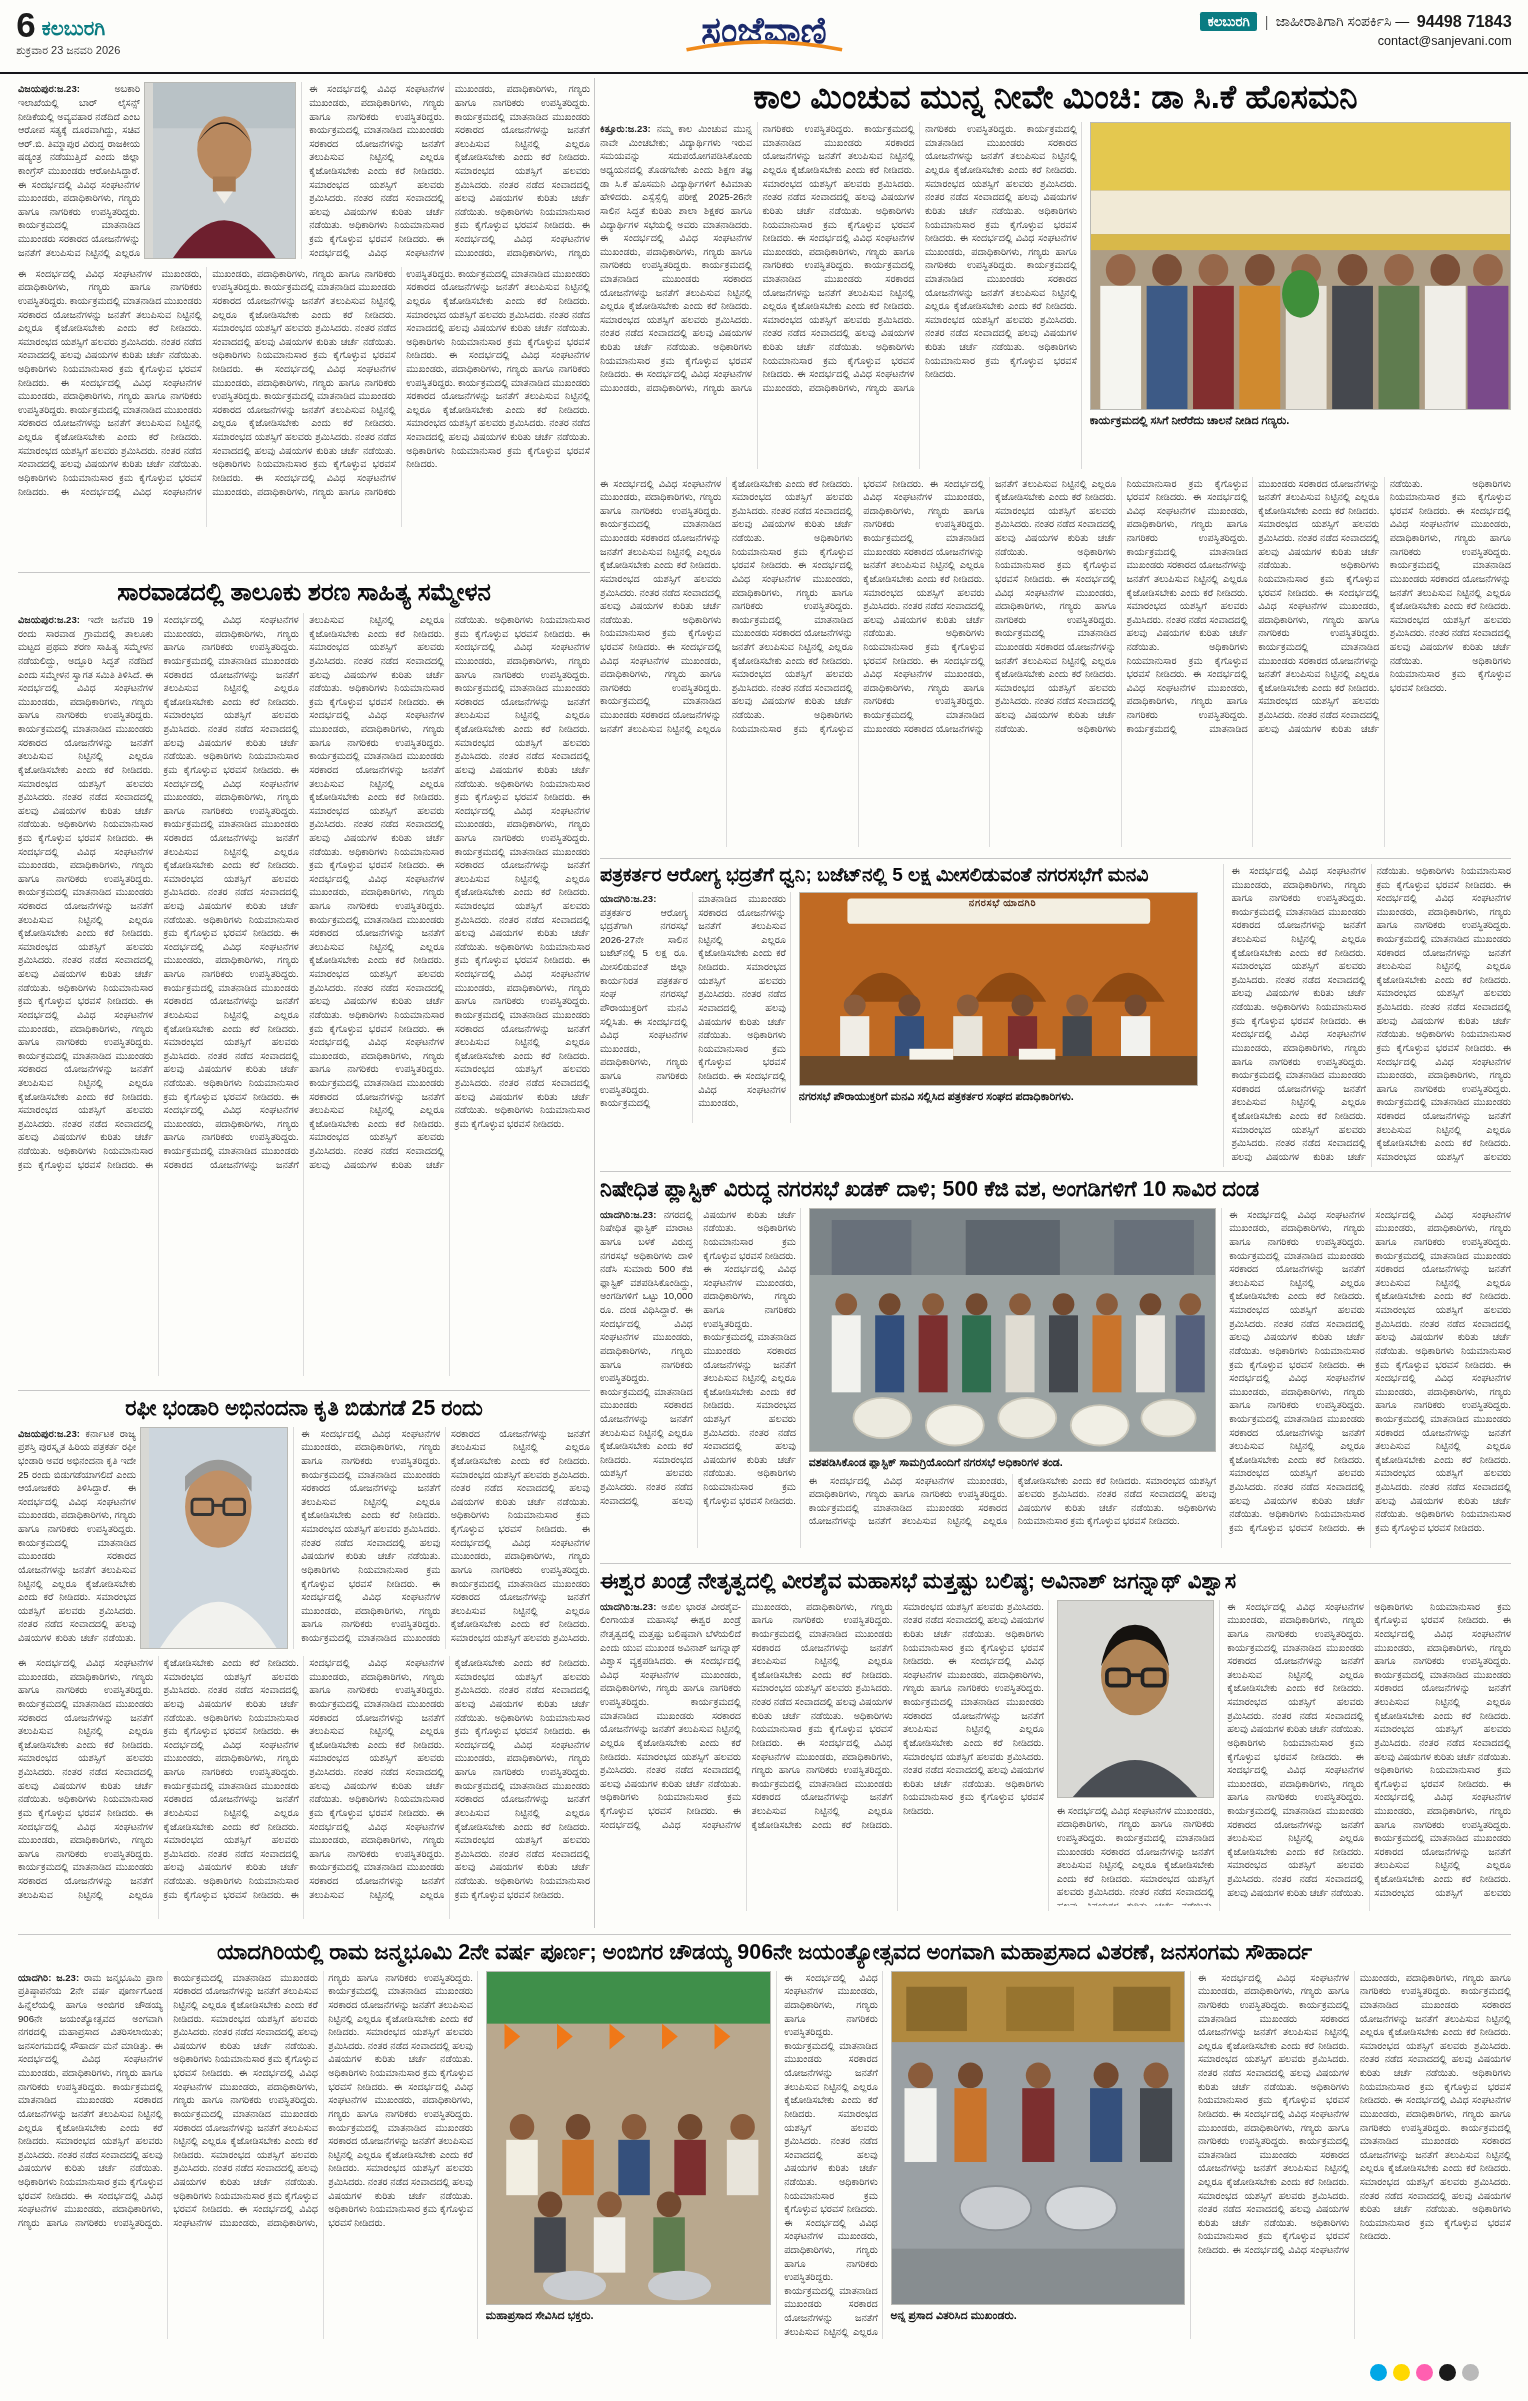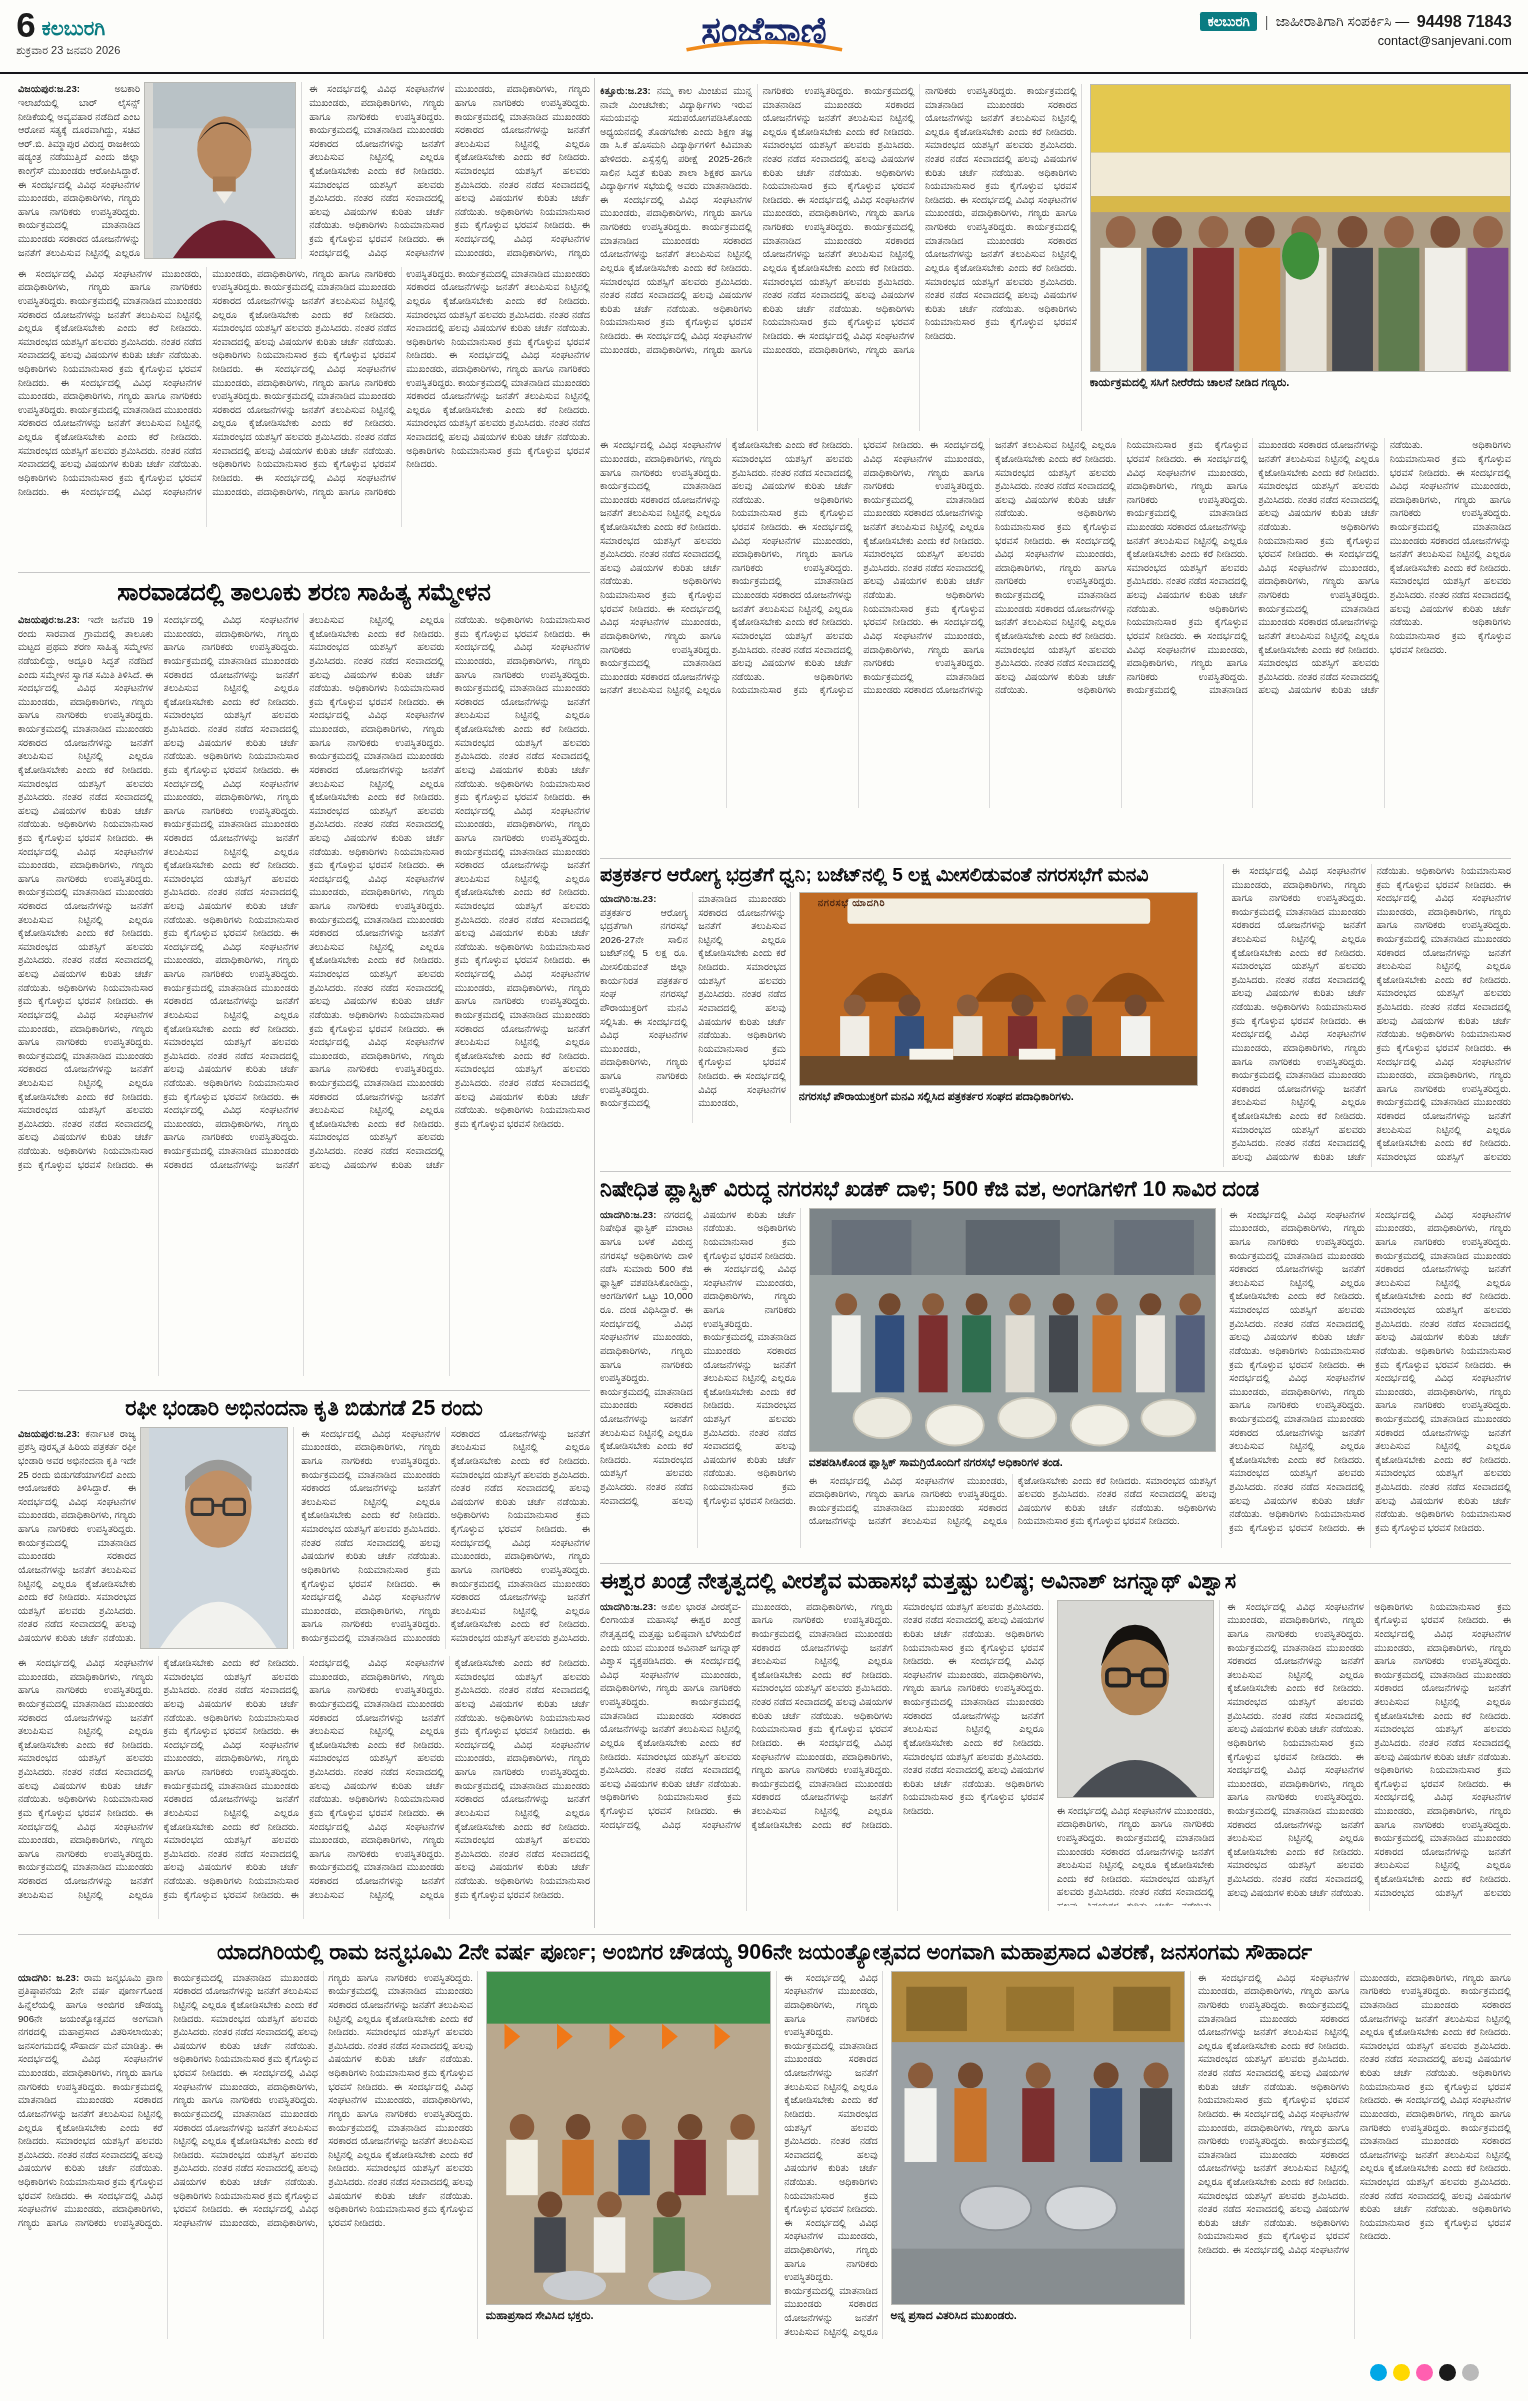--- a/index.html
+++ b/index.html
@@ -36,21 +36,21 @@
   .center{text-align:center;}
   .body{font-size:9.6px;line-height:1.42;text-align:justify;overflow:hidden;color:#222;}
   .c2{column-count:2;}.c3{column-count:3;}.c4{column-count:4;}.c7{column-count:7;}
   .c2,.c3,.c4,.c7{column-gap:10.4px;column-rule:0.7px solid #dcdcdc;}
   .dl{font-weight:700;}
   .row{display:flex;gap:4.4px;align-items:stretch;}
   .row > * + *{border-left:0.7px solid #d9d9d9;padding-left:7.4px;}
   .photo{position:relative;background:#d8d8d4;overflow:hidden;border:0.7px solid #b9b9b4;}
   .photo svg{display:block;width:100%;height:100%;}
   .caption{font-size:11px;font-weight:700;line-height:1.25;margin-top:3.7px;color:#111;}
-  .photo-sign{position:absolute;top:4.4px;left:18px;width:100%;font-weight:700;
+  .photo-sign{position:absolute;top:4.4px;left:4px;width:100%;text-align:center;font-weight:700;
               color:#4a2410;font-size:9.6px;letter-spacing:0.7px;}
   .vdiv{position:absolute;width:0.7px;background:#c6c6c6;}
   .hdiv{position:absolute;height:0.7px;background:#c6c6c6;}
   .print-marks{position:absolute;right:49px;top:2364px;display:flex;gap:6px;}
   .dot{width:17px;height:17px;border-radius:50%;display:inline-block;}
 </style>
 </head>
 <body>
 
 <div class="page">
@@ -149,20 +149,21 @@
       <div class="body c2" style="flex:1;">
         <span>ಈ ಸಂದರ್ಭದಲ್ಲಿ ವಿವಿಧ ಸಂಘಟನೆಗಳ ಮುಖಂಡರು, ಪದಾಧಿಕಾರಿಗಳು, ಗಣ್ಯರು ಹಾಗೂ ನಾಗರಿಕರು ಉಪಸ್ಥಿತರಿದ್ದರು. ಕಾರ್ಯಕ್ರಮದಲ್ಲಿ ಮಾತನಾಡಿದ ಮುಖಂಡರು ಸರಕಾರದ ಯೋಜನೆಗಳನ್ನು ಜನತೆಗೆ ತಲುಪಿಸುವ ನಿಟ್ಟಿನಲ್ಲಿ ಎಲ್ಲರೂ ಕೈಜೋಡಿಸಬೇಕು ಎಂದು ಕರೆ ನೀಡಿದರು. ಸಮಾರಂಭದ ಯಶಸ್ಸಿಗೆ ಹಲವರು ಶ್ರಮಿಸಿದರು. ನಂತರ ನಡೆದ ಸಂವಾದದಲ್ಲಿ ಹಲವು ವಿಷಯಗಳ ಕುರಿತು ಚರ್ಚೆ ನಡೆಯಿತು. ಅಧಿಕಾರಿಗಳು ನಿಯಮಾನುಸಾರ ಕ್ರಮ ಕೈಗೊಳ್ಳುವ ಭರವಸೆ ನೀಡಿದರು. ಈ ಸಂದರ್ಭದಲ್ಲಿ ವಿವಿಧ ಸಂಘಟನೆಗಳ ಮುಖಂಡರು, ಪದಾಧಿಕಾರಿಗಳು, ಗಣ್ಯರು ಹಾಗೂ ನಾಗರಿಕರು ಉಪಸ್ಥಿತರಿದ್ದರು. ಕಾರ್ಯಕ್ರಮದಲ್ಲಿ ಮಾತನಾಡಿದ ಮುಖಂಡರು ಸರಕಾರದ ಯೋಜನೆಗಳನ್ನು ಜನತೆಗೆ ತಲುಪಿಸುವ ನಿಟ್ಟಿನಲ್ಲಿ ಎಲ್ಲರೂ ಕೈಜೋಡಿಸಬೇಕು ಎಂದು ಕರೆ ನೀಡಿದರು. ಸಮಾರಂಭದ ಯಶಸ್ಸಿಗೆ ಹಲವರು ಶ್ರಮಿಸಿದರು. ನಂತರ ನಡೆದ ಸಂವಾದದಲ್ಲಿ ಹಲವು ವಿಷಯಗಳ ಕುರಿತು ಚರ್ಚೆ ನಡೆಯಿತು. ಅಧಿಕಾರಿಗಳು ನಿಯಮಾನುಸಾರ ಕ್ರಮ ಕೈಗೊಳ್ಳುವ ಭರವಸೆ ನೀಡಿದರು. ಈ ಸಂದರ್ಭದಲ್ಲಿ ವಿವಿಧ ಸಂಘಟನೆಗಳ ಮುಖಂಡರು, ಪದಾಧಿಕಾರಿಗಳು, ಗಣ್ಯರು ಹಾಗೂ ನಾಗರಿಕರು ಉಪಸ್ಥಿತರಿದ್ದರು. ಕಾರ್ಯಕ್ರಮದಲ್ಲಿ ಮಾತನಾಡಿದ ಮುಖಂಡರು ಸರಕಾರದ ಯೋಜನೆಗಳನ್ನು ಜನತೆಗೆ ತಲುಪಿಸುವ ನಿಟ್ಟಿನಲ್ಲಿ ಎಲ್ಲರೂ ಕೈಜೋಡಿಸಬೇಕು ಎಂದು ಕರೆ ನೀಡಿದರು. ಸಮಾರಂಭದ ಯಶಸ್ಸಿಗೆ ಹಲವರು ಶ್ರಮಿಸಿದರು. ನಂತರ ನಡೆದ ಸಂವಾದದಲ್ಲಿ ಹಲವು ವಿಷಯಗಳ ಕುರಿತು ಚರ್ಚೆ ನಡೆಯಿತು. ಅಧಿಕಾರಿಗಳು ನಿಯಮಾನುಸಾರ ಕ್ರಮ ಕೈಗೊಳ್ಳುವ ಭರವಸೆ ನೀಡಿದರು.</span>
       </div>
     </div>
     <div class="body c4" style="height:263px;margin-top:7.4px;">
       <span>ಈ ಸಂದರ್ಭದಲ್ಲಿ ವಿವಿಧ ಸಂಘಟನೆಗಳ ಮುಖಂಡರು, ಪದಾಧಿಕಾರಿಗಳು, ಗಣ್ಯರು ಹಾಗೂ ನಾಗರಿಕರು ಉಪಸ್ಥಿತರಿದ್ದರು. ಕಾರ್ಯಕ್ರಮದಲ್ಲಿ ಮಾತನಾಡಿದ ಮುಖಂಡರು ಸರಕಾರದ ಯೋಜನೆಗಳನ್ನು ಜನತೆಗೆ ತಲುಪಿಸುವ ನಿಟ್ಟಿನಲ್ಲಿ ಎಲ್ಲರೂ ಕೈಜೋಡಿಸಬೇಕು ಎಂದು ಕರೆ ನೀಡಿದರು. ಸಮಾರಂಭದ ಯಶಸ್ಸಿಗೆ ಹಲವರು ಶ್ರಮಿಸಿದರು. ನಂತರ ನಡೆದ ಸಂವಾದದಲ್ಲಿ ಹಲವು ವಿಷಯಗಳ ಕುರಿತು ಚರ್ಚೆ ನಡೆಯಿತು. ಅಧಿಕಾರಿಗಳು ನಿಯಮಾನುಸಾರ ಕ್ರಮ ಕೈಗೊಳ್ಳುವ ಭರವಸೆ ನೀಡಿದರು. ಈ ಸಂದರ್ಭದಲ್ಲಿ ವಿವಿಧ ಸಂಘಟನೆಗಳ ಮುಖಂಡರು, ಪದಾಧಿಕಾರಿಗಳು, ಗಣ್ಯರು ಹಾಗೂ ನಾಗರಿಕರು ಉಪಸ್ಥಿತರಿದ್ದರು. ಕಾರ್ಯಕ್ರಮದಲ್ಲಿ ಮಾತನಾಡಿದ ಮುಖಂಡರು ಸರಕಾರದ ಯೋಜನೆಗಳನ್ನು ಜನತೆಗೆ ತಲುಪಿಸುವ ನಿಟ್ಟಿನಲ್ಲಿ ಎಲ್ಲರೂ ಕೈಜೋಡಿಸಬೇಕು ಎಂದು ಕರೆ ನೀಡಿದರು. ಸಮಾರಂಭದ ಯಶಸ್ಸಿಗೆ ಹಲವರು ಶ್ರಮಿಸಿದರು. ನಂತರ ನಡೆದ ಸಂವಾದದಲ್ಲಿ ಹಲವು ವಿಷಯಗಳ ಕುರಿತು ಚರ್ಚೆ ನಡೆಯಿತು. ಅಧಿಕಾರಿಗಳು ನಿಯಮಾನುಸಾರ ಕ್ರಮ ಕೈಗೊಳ್ಳುವ ಭರವಸೆ ನೀಡಿದರು. ಈ ಸಂದರ್ಭದಲ್ಲಿ ವಿವಿಧ ಸಂಘಟನೆಗಳ ಮುಖಂಡರು, ಪದಾಧಿಕಾರಿಗಳು, ಗಣ್ಯರು ಹಾಗೂ ನಾಗರಿಕರು ಉಪಸ್ಥಿತರಿದ್ದರು. ಕಾರ್ಯಕ್ರಮದಲ್ಲಿ ಮಾತನಾಡಿದ ಮುಖಂಡರು ಸರಕಾರದ ಯೋಜನೆಗಳನ್ನು ಜನತೆಗೆ ತಲುಪಿಸುವ ನಿಟ್ಟಿನಲ್ಲಿ ಎಲ್ಲರೂ ಕೈಜೋಡಿಸಬೇಕು ಎಂದು ಕರೆ ನೀಡಿದರು. ಸಮಾರಂಭದ ಯಶಸ್ಸಿಗೆ ಹಲವರು ಶ್ರಮಿಸಿದರು. ನಂತರ ನಡೆದ ಸಂವಾದದಲ್ಲಿ ಹಲವು ವಿಷಯಗಳ ಕುರಿತು ಚರ್ಚೆ ನಡೆಯಿತು. ಅಧಿಕಾರಿಗಳು ನಿಯಮಾನುಸಾರ ಕ್ರಮ ಕೈಗೊಳ್ಳುವ ಭರವಸೆ ನೀಡಿದರು. ಈ ಸಂದರ್ಭದಲ್ಲಿ ವಿವಿಧ ಸಂಘಟನೆಗಳ ಮುಖಂಡರು, ಪದಾಧಿಕಾರಿಗಳು, ಗಣ್ಯರು ಹಾಗೂ ನಾಗರಿಕರು ಉಪಸ್ಥಿತರಿದ್ದರು. ಕಾರ್ಯಕ್ರಮದಲ್ಲಿ ಮಾತನಾಡಿದ ಮುಖಂಡರು ಸರಕಾರದ ಯೋಜನೆಗಳನ್ನು ಜನತೆಗೆ ತಲುಪಿಸುವ ನಿಟ್ಟಿನಲ್ಲಿ ಎಲ್ಲರೂ ಕೈಜೋಡಿಸಬೇಕು ಎಂದು ಕರೆ ನೀಡಿದರು. ಸಮಾರಂಭದ ಯಶಸ್ಸಿಗೆ ಹಲವರು ಶ್ರಮಿಸಿದರು. ನಂತರ ನಡೆದ ಸಂವಾದದಲ್ಲಿ ಹಲವು ವಿಷಯಗಳ ಕುರಿತು ಚರ್ಚೆ ನಡೆಯಿತು. ಅಧಿಕಾರಿಗಳು ನಿಯಮಾನುಸಾರ ಕ್ರಮ ಕೈಗೊಳ್ಳುವ ಭರವಸೆ ನೀಡಿದರು. ಈ ಸಂದರ್ಭದಲ್ಲಿ ವಿವಿಧ ಸಂಘಟನೆಗಳ ಮುಖಂಡರು, ಪದಾಧಿಕಾರಿಗಳು, ಗಣ್ಯರು ಹಾಗೂ ನಾಗರಿಕರು ಉಪಸ್ಥಿತರಿದ್ದರು. ಕಾರ್ಯಕ್ರಮದಲ್ಲಿ ಮಾತನಾಡಿದ ಮುಖಂಡರು ಸರಕಾರದ ಯೋಜನೆಗಳನ್ನು ಜನತೆಗೆ ತಲುಪಿಸುವ ನಿಟ್ಟಿನಲ್ಲಿ ಎಲ್ಲರೂ ಕೈಜೋಡಿಸಬೇಕು ಎಂದು ಕರೆ ನೀಡಿದರು. ಸಮಾರಂಭದ ಯಶಸ್ಸಿಗೆ ಹಲವರು ಶ್ರಮಿಸಿದರು. ನಂತರ ನಡೆದ ಸಂವಾದದಲ್ಲಿ ಹಲವು ವಿಷಯಗಳ ಕುರಿತು ಚರ್ಚೆ ನಡೆಯಿತು. ಅಧಿಕಾರಿಗಳು ನಿಯಮಾನುಸಾರ ಕ್ರಮ ಕೈಗೊಳ್ಳುವ ಭರವಸೆ ನೀಡಿದರು. ಈ ಸಂದರ್ಭದಲ್ಲಿ ವಿವಿಧ ಸಂಘಟನೆಗಳ ಮುಖಂಡರು, ಪದಾಧಿಕಾರಿಗಳು, ಗಣ್ಯರು ಹಾಗೂ ನಾಗರಿಕರು ಉಪಸ್ಥಿತರಿದ್ದರು. ಕಾರ್ಯಕ್ರಮದಲ್ಲಿ ಮಾತನಾಡಿದ ಮುಖಂಡರು ಸರಕಾರದ ಯೋಜನೆಗಳನ್ನು ಜನತೆಗೆ ತಲುಪಿಸುವ ನಿಟ್ಟಿನಲ್ಲಿ ಎಲ್ಲರೂ ಕೈಜೋಡಿಸಬೇಕು ಎಂದು ಕರೆ ನೀಡಿದರು. ಸಮಾರಂಭದ ಯಶಸ್ಸಿಗೆ ಹಲವರು ಶ್ರಮಿಸಿದರು. ನಂತರ ನಡೆದ ಸಂವಾದದಲ್ಲಿ ಹಲವು ವಿಷಯಗಳ ಕುರಿತು ಚರ್ಚೆ ನಡೆಯಿತು. ಅಧಿಕಾರಿಗಳು ನಿಯಮಾನುಸಾರ ಕ್ರಮ ಕೈಗೊಳ್ಳುವ ಭರವಸೆ ನೀಡಿದರು.</span>
     </div>
   </section>
 
   <section class="sec" style="left:600px;top:78px;width:911px;height:775px;">
+    <h2 class="hl h44">ಕಾಲ ಮಿಂಚುವ ಮುನ್ನ ನೀವೇ ಮಿಂಚಿ: ಡಾ ಸಿ.ಕೆ ಹೊಸಮನಿ</h2>
     <div class="row" style="height:347px;margin-top:6px;">
       <div class="body c3" style="width:477px;">
         <span class="dl">ಕಿತ್ತೂರು:ಜ.23:</span>
         <span>ನಮ್ಮ ಕಾಲ ಮಿಂಚುವ ಮುನ್ನ ನಾವೇ ಮಿಂಚಬೇಕು; ವಿದ್ಯಾರ್ಥಿಗಳು ಇರುವ ಸಮಯವನ್ನು ಸದುಪಯೋಗಪಡಿಸಿಕೊಂಡು ಅಧ್ಯಯನದಲ್ಲಿ ತೊಡಗಬೇಕು ಎಂದು ಶಿಕ್ಷಣ ತಜ್ಞ ಡಾ ಸಿ.ಕೆ ಹೊಸಮನಿ ವಿದ್ಯಾರ್ಥಿಗಳಿಗೆ ಕಿವಿಮಾತು ಹೇಳಿದರು. ಎಸ್ಸೆಸ್ಸೆಲ್ಸಿ ಪರೀಕ್ಷೆ 2025-26ನೇ ಸಾಲಿನ ಸಿದ್ಧತೆ ಕುರಿತು ಶಾಲಾ ಶಿಕ್ಷಕರ ಹಾಗೂ ವಿದ್ಯಾರ್ಥಿಗಳ ಸಭೆಯಲ್ಲಿ ಅವರು ಮಾತನಾಡಿದರು.</span>
         <span>ಈ ಸಂದರ್ಭದಲ್ಲಿ ವಿವಿಧ ಸಂಘಟನೆಗಳ ಮುಖಂಡರು, ಪದಾಧಿಕಾರಿಗಳು, ಗಣ್ಯರು ಹಾಗೂ ನಾಗರಿಕರು ಉಪಸ್ಥಿತರಿದ್ದರು. ಕಾರ್ಯಕ್ರಮದಲ್ಲಿ ಮಾತನಾಡಿದ ಮುಖಂಡರು ಸರಕಾರದ ಯೋಜನೆಗಳನ್ನು ಜನತೆಗೆ ತಲುಪಿಸುವ ನಿಟ್ಟಿನಲ್ಲಿ ಎಲ್ಲರೂ ಕೈಜೋಡಿಸಬೇಕು ಎಂದು ಕರೆ ನೀಡಿದರು. ಸಮಾರಂಭದ ಯಶಸ್ಸಿಗೆ ಹಲವರು ಶ್ರಮಿಸಿದರು. ನಂತರ ನಡೆದ ಸಂವಾದದಲ್ಲಿ ಹಲವು ವಿಷಯಗಳ ಕುರಿತು ಚರ್ಚೆ ನಡೆಯಿತು. ಅಧಿಕಾರಿಗಳು ನಿಯಮಾನುಸಾರ ಕ್ರಮ ಕೈಗೊಳ್ಳುವ ಭರವಸೆ ನೀಡಿದರು. ಈ ಸಂದರ್ಭದಲ್ಲಿ ವಿವಿಧ ಸಂಘಟನೆಗಳ ಮುಖಂಡರು, ಪದಾಧಿಕಾರಿಗಳು, ಗಣ್ಯರು ಹಾಗೂ ನಾಗರಿಕರು ಉಪಸ್ಥಿತರಿದ್ದರು. ಕಾರ್ಯಕ್ರಮದಲ್ಲಿ ಮಾತನಾಡಿದ ಮುಖಂಡರು ಸರಕಾರದ ಯೋಜನೆಗಳನ್ನು ಜನತೆಗೆ ತಲುಪಿಸುವ ನಿಟ್ಟಿನಲ್ಲಿ ಎಲ್ಲರೂ ಕೈಜೋಡಿಸಬೇಕು ಎಂದು ಕರೆ ನೀಡಿದರು. ಸಮಾರಂಭದ ಯಶಸ್ಸಿಗೆ ಹಲವರು ಶ್ರಮಿಸಿದರು. ನಂತರ ನಡೆದ ಸಂವಾದದಲ್ಲಿ ಹಲವು ವಿಷಯಗಳ ಕುರಿತು ಚರ್ಚೆ ನಡೆಯಿತು. ಅಧಿಕಾರಿಗಳು ನಿಯಮಾನುಸಾರ ಕ್ರಮ ಕೈಗೊಳ್ಳುವ ಭರವಸೆ ನೀಡಿದರು. ಈ ಸಂದರ್ಭದಲ್ಲಿ ವಿವಿಧ ಸಂಘಟನೆಗಳ ಮುಖಂಡರು, ಪದಾಧಿಕಾರಿಗಳು, ಗಣ್ಯರು ಹಾಗೂ ನಾಗರಿಕರು ಉಪಸ್ಥಿತರಿದ್ದರು. ಕಾರ್ಯಕ್ರಮದಲ್ಲಿ ಮಾತನಾಡಿದ ಮುಖಂಡರು ಸರಕಾರದ ಯೋಜನೆಗಳನ್ನು ಜನತೆಗೆ ತಲುಪಿಸುವ ನಿಟ್ಟಿನಲ್ಲಿ ಎಲ್ಲರೂ ಕೈಜೋಡಿಸಬೇಕು ಎಂದು ಕರೆ ನೀಡಿದರು. ಸಮಾರಂಭದ ಯಶಸ್ಸಿಗೆ ಹಲವರು ಶ್ರಮಿಸಿದರು. ನಂತರ ನಡೆದ ಸಂವಾದದಲ್ಲಿ ಹಲವು ವಿಷಯಗಳ ಕುರಿತು ಚರ್ಚೆ ನಡೆಯಿತು. ಅಧಿಕಾರಿಗಳು ನಿಯಮಾನುಸಾರ ಕ್ರಮ ಕೈಗೊಳ್ಳುವ ಭರವಸೆ ನೀಡಿದರು. ಈ ಸಂದರ್ಭದಲ್ಲಿ ವಿವಿಧ ಸಂಘಟನೆಗಳ ಮುಖಂಡರು, ಪದಾಧಿಕಾರಿಗಳು, ಗಣ್ಯರು ಹಾಗೂ ನಾಗರಿಕರು ಉಪಸ್ಥಿತರಿದ್ದರು. ಕಾರ್ಯಕ್ರಮದಲ್ಲಿ ಮಾತನಾಡಿದ ಮುಖಂಡರು ಸರಕಾರದ ಯೋಜನೆಗಳನ್ನು ಜನತೆಗೆ ತಲುಪಿಸುವ ನಿಟ್ಟಿನಲ್ಲಿ ಎಲ್ಲರೂ ಕೈಜೋಡಿಸಬೇಕು ಎಂದು ಕರೆ ನೀಡಿದರು. ಸಮಾರಂಭದ ಯಶಸ್ಸಿಗೆ ಹಲವರು ಶ್ರಮಿಸಿದರು. ನಂತರ ನಡೆದ ಸಂವಾದದಲ್ಲಿ ಹಲವು ವಿಷಯಗಳ ಕುರಿತು ಚರ್ಚೆ ನಡೆಯಿತು. ಅಧಿಕಾರಿಗಳು ನಿಯಮಾನುಸಾರ ಕ್ರಮ ಕೈಗೊಳ್ಳುವ ಭರವಸೆ ನೀಡಿದರು. ಈ ಸಂದರ್ಭದಲ್ಲಿ ವಿವಿಧ ಸಂಘಟನೆಗಳ ಮುಖಂಡರು, ಪದಾಧಿಕಾರಿಗಳು, ಗಣ್ಯರು ಹಾಗೂ ನಾಗರಿಕರು ಉಪಸ್ಥಿತರಿದ್ದರು. ಕಾರ್ಯಕ್ರಮದಲ್ಲಿ ಮಾತನಾಡಿದ ಮುಖಂಡರು ಸರಕಾರದ ಯೋಜನೆಗಳನ್ನು ಜನತೆಗೆ ತಲುಪಿಸುವ ನಿಟ್ಟಿನಲ್ಲಿ ಎಲ್ಲರೂ ಕೈಜೋಡಿಸಬೇಕು ಎಂದು ಕರೆ ನೀಡಿದರು. ಸಮಾರಂಭದ ಯಶಸ್ಸಿಗೆ ಹಲವರು ಶ್ರಮಿಸಿದರು. ನಂತರ ನಡೆದ ಸಂವಾದದಲ್ಲಿ ಹಲವು ವಿಷಯಗಳ ಕುರಿತು ಚರ್ಚೆ ನಡೆಯಿತು. ಅಧಿಕಾರಿಗಳು ನಿಯಮಾನುಸಾರ ಕ್ರಮ ಕೈಗೊಳ್ಳುವ ಭರವಸೆ ನೀಡಿದರು.</span>
       </div>
       <div style="flex:1;">
         <div class="photo" style="height:288px;">
           <svg viewBox="0 0 226 144" preserveAspectRatio="none">
             <rect width="226" height="144" fill="#ad9d85"></rect>

